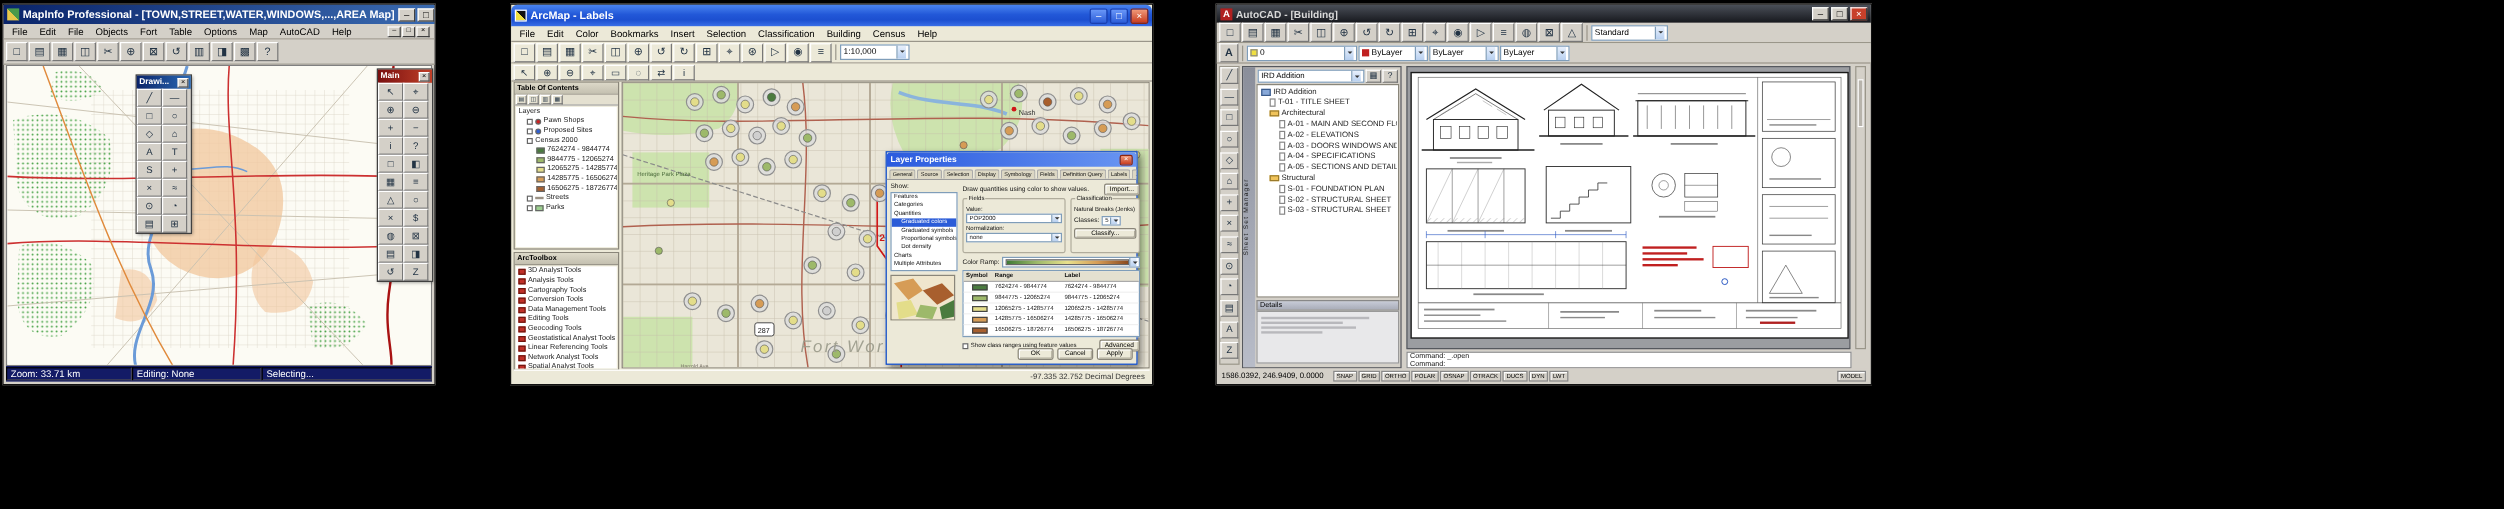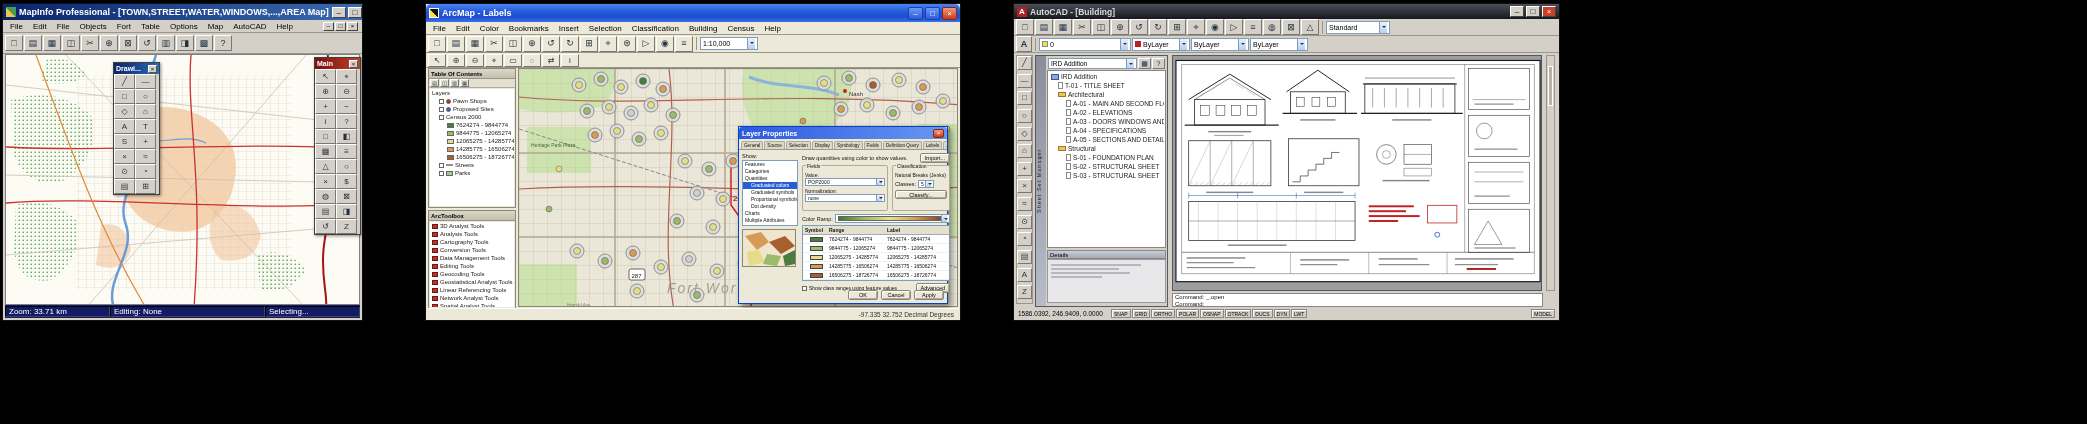--- a/index.html
+++ b/index.html
@@ -260,21 +260,21 @@
         <button class="tbtn"><span>⊠</span></button>
         <button class="tbtn"><span>▤</span></button>
         <button class="tbtn"><span>◨</span></button>
         <button class="tbtn"><span>↺</span></button>
         <button class="tbtn"><span>Z</span></button>
       </div>
   </div>
 
   <div class="mi-status">
     <span class="cell" style="width:105px">Zoom: 33.71 km</span>
-    <span class="cell" style="width:155px">Editing: None</span>
+    <span class="cell" style="width:108px">Editing: None</span>
     <span class="cell" style="flex:1">Selecting...</span>
   </div>
 </div>
 
 <div class="window xp" style="left:425px;top:3px;width:536px;height:318px;background:#ece9d8">
   <div class="titlebar">
     <span class="appico ico-am"></span>
     <span>ArcMap - Labels</span>
     <span class="wbtns">
       <button class="wbtn">–</button>

